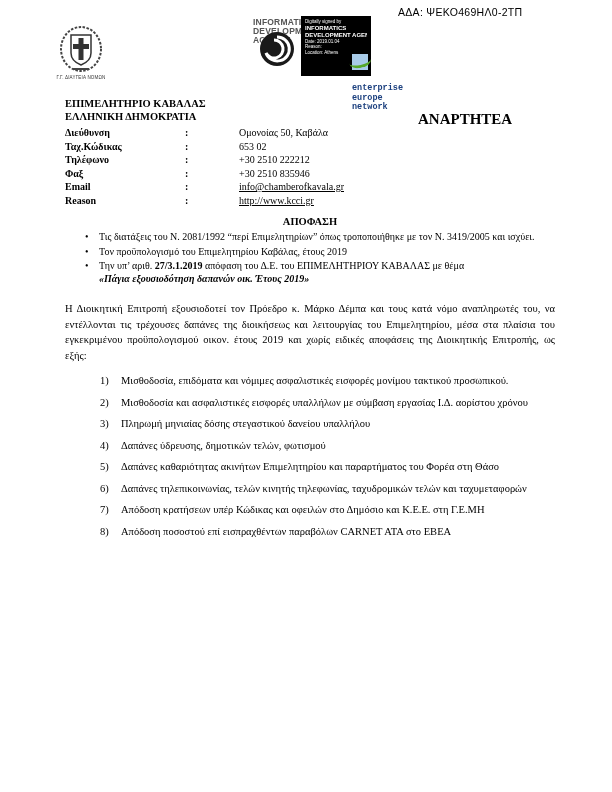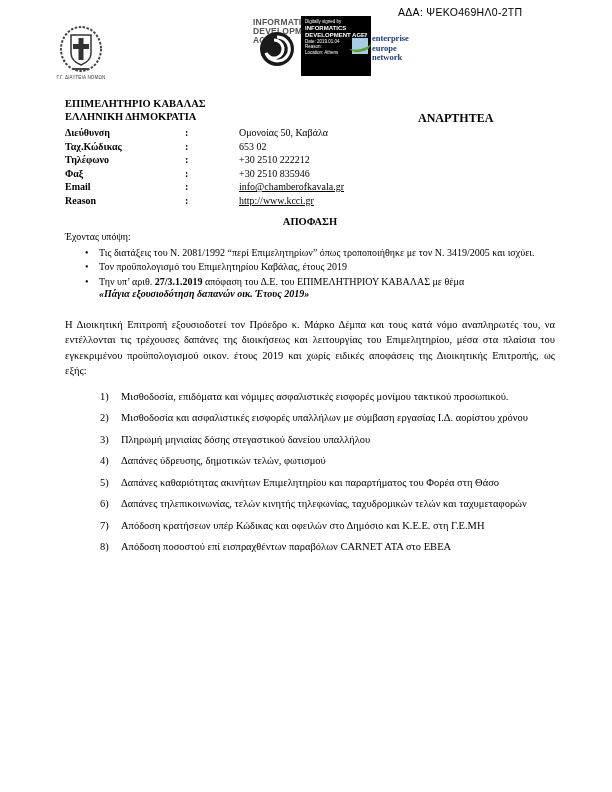--- a/index.html
+++ b/index.html
@@ -20,32 +20,32 @@
   
   .ida{position:absolute;left:253px;top:15px;width:120px;height:64px;font-family:"Liberation Sans","DejaVu Sans",sans-serif;}
   .ida-bg{position:absolute;left:0;top:3px;width:78px;color:#555;font-weight:bold;font-size:8.5px;line-height:9px;letter-spacing:.2px;}
   .ida-circle{position:absolute;left:6px;top:16px;width:36px;height:36px;}
   .ida-box{position:absolute;left:48px;top:1px;width:70px;height:60px;background:#000;color:#fff;
     padding:3px 4px;box-sizing:border-box;}
   .ida-box .l{font-size:4.5px;line-height:5.6px;white-space:nowrap;overflow:hidden;}
   .ida-box .big{font-size:6px;font-weight:bold;line-height:7px;}
 
   
-  .een{position:absolute;left:352px;top:24px;width:66px;height:44px;display:flex;gap:4px;
-    font-family:Liberation Serif, serif;}
+  .een{position:absolute;left:352px;top:40px;width:66px;height:44px;display:flex;gap:4px;
+    font-family:Liberation Mono, monospace;flex-direction:column;}
   .een-square{width:16px;height:16px;background:#a8cbe8;position:relative;margin-top:14px;flex:0 0 auto;}
   .een-swoosh{position:absolute;left:-3px;top:1px;width:22px;height:10px;
     border-bottom:3px solid #57a829;border-radius:50%;transform:rotate(-12deg);}
   .een-text{display:flex;flex-direction:column;color:#1b3f7e;font-weight:bold;font-size:8.5px;line-height:9.5px;margin-top:10px;}
 
   
   .content{position:absolute;left:65px;top:0;width:490px;}
   .org{font-weight:bold;font-size:10.5px;line-height:13px;margin-top:97px;}
   .state{font-weight:bold;font-size:10.5px;line-height:13px;}
-  .anartitea{position:absolute;left:418px;top:111px;font-weight:bold;font-size:12px;}
+  .anartitea{position:absolute;left:418px;top:111px;font-weight:bold;font-size:15px;}
 
   .contact{margin-top:3px;}
   .crow{display:flex;line-height:13.5px;font-size:10px;gap:44px;}
   .clabel{width:76px;font-weight:bold;}
   .csep{width:10px;font-weight:bold;}
   .cvalue{}
   .link{text-decoration:underline;cursor:pointer;}
 
   .meta{margin-top:18px;margin-left:382px;line-height:13px;font-size:10px;white-space:nowrap;}
 
@@ -151,21 +151,20 @@
       <div class="crow">
         <span class="clabel">Reason</span>
         <span class="csep">:</span>
         <span class="cvalue link">http://www.kcci.gr</span>
       </div>
     </div>
 
 
     <div class="title">ΑΠΟΦΑΣΗ</div>
 
-    <div class="having">Έχοντας υπόψη:</div>
 
     <div class="bullets">
       <div class="bullet">
         <span class="bdot">•</span>
         <span class="btext">Τις διατάξεις του Ν. 2081/1992 “περί Επιμελητηρίων” όπως τροποποιήθηκε με τον Ν. 3419/2005 και ισχύει.</span>
       </div>
       <div class="bullet">
         <span class="bdot">•</span>
         <span class="btext">Τον προϋπολογισμό του Επιμελητηρίου Καβάλας, έτους 2019</span>
       </div>

